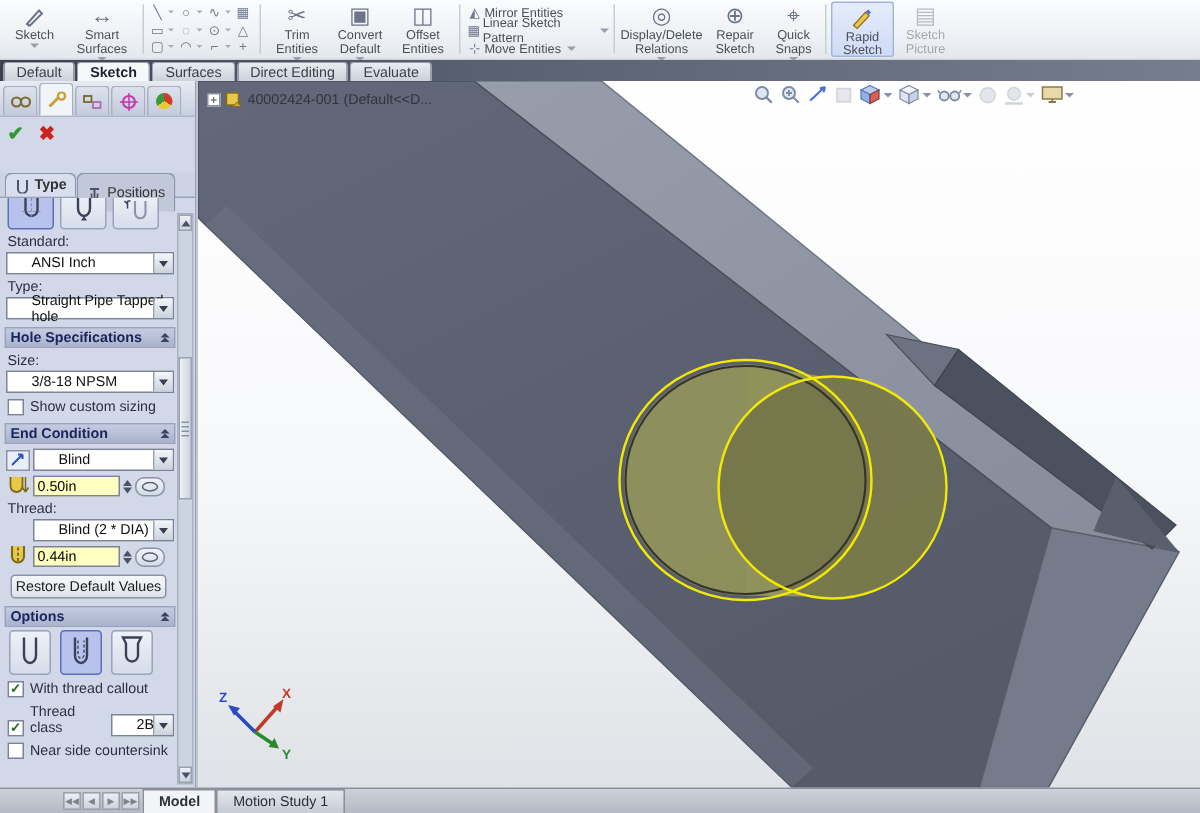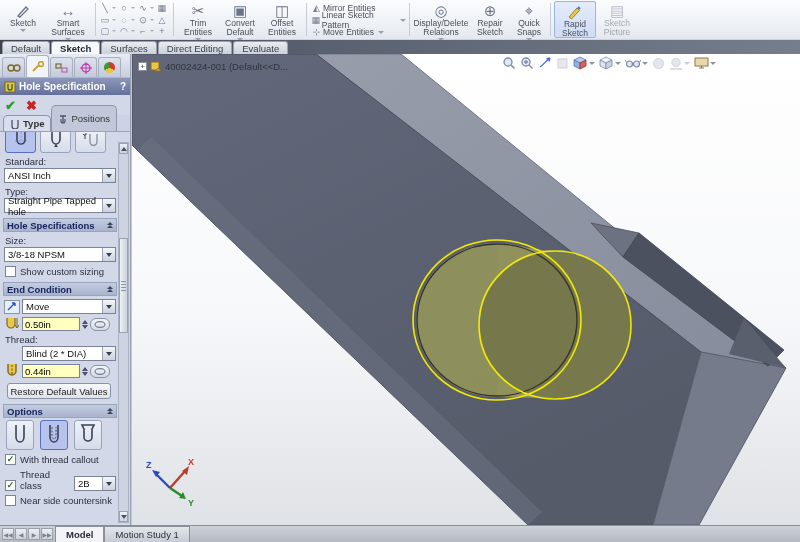--- a/index.html
+++ b/index.html
@@ -46,28 +46,28 @@
   .pseltabs { height:24px; background:linear-gradient(#e7ebf3,#c9cfdf); display:flex; align-items:flex-end; padding:0 2px; border-bottom:1px solid #aeb5c6;}
   .pseltab { width:23px; height:20px; border:1px solid #a9b0c0; border-bottom:none; border-radius:3px 3px 0 0;
     background:linear-gradient(#dde2ee,#c3cadb); margin-right:1px; display:flex; align-items:center; justify-content:center; }
   .pseltab.active { background:#f1f4f9; height:22px; }
   .phead { height:17px; background:linear-gradient(#8d97bb,#64709a); color:#fff; font-weight:bold;
     display:flex; align-items:center; padding:0 4px; font-size:10px; }
   .phead .ttl { flex:1; margin-left:3px; white-space:nowrap; overflow:hidden; }
   .okrow { height:20px; display:flex; align-items:center; gap:10px; padding-left:5px; background:#d2d8e8; }
   .okrow .ok { color:#2f9c2f; font-size:13px; font-weight:bold; }
   .okrow .cancel { color:#cc2222; font-size:13px; font-weight:bold; }
-  .ptabs { height:17px; display:flex; align-items:flex-end; padding-left:3px; border-bottom:1px solid #9aa2b8; background:#cdd3e4; }
+  .ptabs { height:17px; display:flex; padding-left:3px; border-bottom:1px solid #9aa2b8; background:#cdd3e4;margin-top:17px; }
   .ptab { height:26px; display:flex; align-items:center; gap:3px; padding:0 6px; font-size:9.5px;
     border:1px solid #8d96ac; border-bottom:none; border-radius:5px 5px 0 0; background:#c2c8da; color:#333; }
   .ptab.active { background:#d8deee; font-weight:bold; height:16px; }
   .pbody { position:absolute; left:0; top:78px; bottom:0; right:0; overflow:hidden; padding:2px 14px 2px 4px; }
   .plabel { font-size:9.5px; color:#2b3040; margin:3px 0 1px 1px; }
   .dd { height:15px; background:#fff; border:1px solid #7a8398; display:flex; align-items:center;
-    font-size:9.5px; color:#111; padding-left:3px; position:relative; }
+    font-size:9.5px; color:#111; padding-left:16px; position:relative; }
   .dd .ddbtn { position:absolute; right:0; top:0; bottom:0; width:13px;
     background:linear-gradient(#f4f6f9,#ccd2dd); border-left:1px solid #9aa2b4; display:flex; align-items:center; justify-content:center; }
   .ddbtn i { width:0; height:0; border-left:3px solid transparent; border-right:3px solid transparent; border-top:4px solid #37404f; }
   .sechead { height:14px; margin:5px -1px 2px -1px; background:linear-gradient(#c3cce0,#a9b4cd);
     border:1px solid #99a3bc; display:flex; align-items:center; padding:0 3px; }
   .sechead b { flex:1; font-size:9.5px; color:#1a2560; }
   .chev { display:flex; flex-direction:column; gap:0px; }
   .chev i { width:0; height:0; border-left:3px solid transparent; border-right:3px solid transparent; border-bottom:3px solid #39425e; }
   .holebtns { display:flex; gap:4px; margin:-5px 0 2px 1px; }
   .hbtn { width:31px; height:24px; border:1px solid #99a3bc; border-radius:3px; background:linear-gradient(#eef1f7,#d6dcea);
@@ -108,21 +108,21 @@
   .hud { position:absolute; left:370px; top:0px; height:18px; display:flex; align-items:center; gap:4px; }
   .hudbtn { display:flex; align-items:center; gap:1px; }
   .hcaret { width:0; height:0; border-left:3px solid transparent; border-right:3px solid transparent; border-top:3px solid #8b93a2; }
   .tree { position:absolute; left:6px; top:6px; display:flex; align-items:center; gap:3px; font-size:9.5px; color:#30353f; }
   .expbox { width:9px; height:9px; border:1px solid #8a919e; background:#fff; font-size:8px; line-height:7px; text-align:center; color:#444; }
   .triad { position:absolute; left:12px; top:400px; }
   .triad text { font-size:9px; font-weight:bold; }
 
   
   .bottom { position:absolute; left:0; top:525px; width:800px; height:17px;
-    background:linear-gradient(#cdd1d9,#b4b9c3); border-top:1px solid #8a8f9a; display:flex; align-items:stretch; }
+    background:linear-gradient(#cdd1d9,#b4b9c3); border-top:1px solid #8a8f9a; display:flex; align-items:stretch;padding-left:40px; }
   .navbtns { display:flex; align-items:center; gap:1px; padding:0 2px; }
   .navbtn { width:12px; height:12px; border:1px solid #9aa0ac; background:linear-gradient(#eceef2,#ced3db);
     font-size:6px; color:#7c828e; display:flex; align-items:center; justify-content:center; }
   .btab { padding:0 10px; display:flex; align-items:center; font-size:9.5px; color:#2a2f3a;
     background:linear-gradient(#e3e6eb,#c6cbd4); border:1px solid #8a8f9a; border-bottom:none; }
   .btab.active { background:#f2f4f7; font-weight:bold; }
 </style>
 </head>
 <body>
 
@@ -314,28 +314,20 @@
       <svg width="14" height="12" viewBox="0 0 14 12">
           <circle cx="7" cy="6" r="4" fill="none" stroke="#c03ab0" stroke-width="1.4"></circle>
           <path d="M7 0 V12 M1 6 H13" stroke="#c03ab0" stroke-width="1"></path>
         </svg>
     </div>
     <div class="pseltab">
       <span style="width:11px;height:11px;border-radius:50%;background:conic-gradient(#d23a2a 0 33%,#e8c83a 33% 66%,#3a9a3a 66% 100%);display:block;"></span>
     </div>
   </div>
 
-  <div class="phead">
-    <svg width="12" height="12" viewBox="0 0 12 12">
-        <rect x="1" y="1" width="10" height="10" fill="#e8c84a" stroke="#7a6a1a"></rect>
-        <path d="M4 3 v4 a2 2 0 0 0 4 0 v-4" fill="none" stroke="#3a6a2a" stroke-width="1.4"></path>
-      </svg>
-    <span class="ttl">Hole Specification</span>
-    <span style="font-weight:bold;">?</span>
-  </div>
 
   <div class="okrow">
     <span class="ok">✔</span>
     <span class="cancel">✖</span>
   </div>
 
   <div class="ptabs">
     <div class="ptab active">
       <svg width="10" height="10" viewBox="0 0 10 10">
           <path d="M2 1 v6 a3 3 0 0 0 6 0 v-6" fill="none" stroke="#4a5268" stroke-width="1.3"></path>
@@ -415,21 +407,21 @@
           <i></i>
           <i></i>
         </span>
     </div>
     <div class="fieldrow">
       <svg width="16" height="14" viewBox="0 0 16 14">
           <rect x="0.5" y="0.5" width="15" height="13" fill="#e8eefa" stroke="#8a93a8"></rect>
           <path d="M4 10 L11 3 M11 3 l-3 0 m3 0 l0 3" stroke="#2a55c0" stroke-width="1.4" fill="none"></path>
         </svg>
       <div class="dd" style="flex:1">
-        <span>Move</span>
+        <span>Blind</span>
         <span class="ddbtn">
             <i></i>
           </span>
       </div>
     </div>
     <div class="fieldrow">
       <svg width="16" height="14" viewBox="0 0 16 14">
           <path d="M3 1 v6 a4 4 0 0 0 8 0 v-6" fill="#e8c84a" stroke="#7a6a1a" stroke-width="1.2"></path>
           <path d="M13 1 v10 m0 0 l-2-3 m2 3 l2-3" stroke="#7a6a1a" stroke-width="1"></path>
         </svg>

